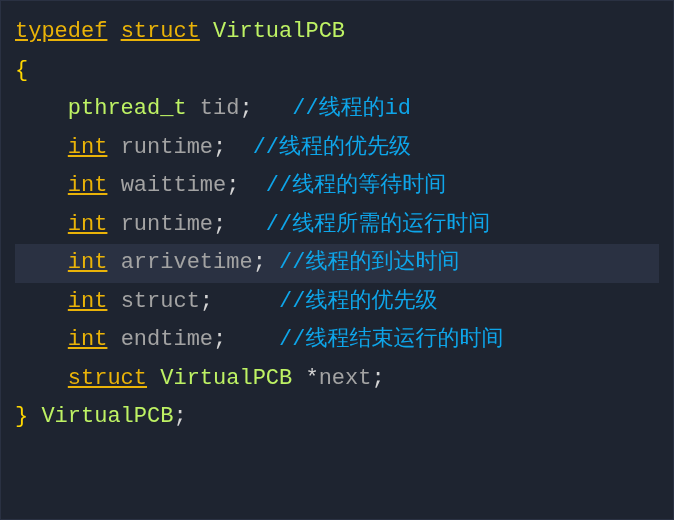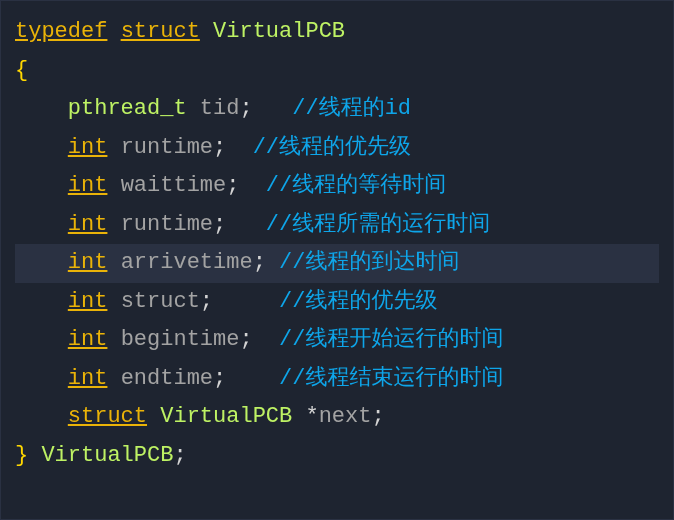--- a/index.html
+++ b/index.html
@@ -50,17 +50,16 @@
 
 <div>
   <div class="code-line"><span class="tok-keyword">typedef</span> <span class="tok-keyword">struct</span> <span class="tok-type">VirtualPCB</span></div>
   <div class="code-line"><span class="tok-brace">{</span></div>
   <div class="code-line"><span>    </span><span class="tok-type">pthread_t</span> <span class="tok-identifier">tid</span><span class="tok-punct">;</span><span>   </span><span class="tok-comment">//线程的id</span></div>
   <div class="code-line"><span>    </span><span class="tok-keyword">int</span> <span class="tok-identifier">runtime</span><span class="tok-punct">;</span><span>  </span><span class="tok-comment">//线程的优先级</span></div>
   <div class="code-line"><span>    </span><span class="tok-keyword">int</span> <span class="tok-identifier">waittime</span><span class="tok-punct">;</span><span>  </span><span class="tok-comment">//线程的等待时间</span></div>
   <div class="code-line"><span>    </span><span class="tok-keyword">int</span> <span class="tok-identifier">runtime</span><span class="tok-punct">;</span><span>   </span><span class="tok-comment">//线程所需的运行时间</span></div>
   <div class="code-line highlighted"><span>    </span><span class="tok-keyword">int</span> <span class="tok-identifier">arrivetime</span><span class="tok-punct">;</span><span> </span><span class="tok-comment">//线程的到达时间</span></div>
   <div class="code-line"><span>    </span><span class="tok-keyword">int</span> <span class="tok-identifier">struct</span><span class="tok-punct">;</span><span>     </span><span class="tok-comment">//线程的优先级</span></div>
-  <div class="code-line"><span>    </span><span class="tok-keyword">int</span> <span class="tok-identifier">begintime</span><span class="tok-punct">;</span><span>  </span><span class="tok-comment">//线程开始运行的时间</span></div>
   <div class="code-line"><span>    </span><span class="tok-keyword">int</span> <span class="tok-identifier">endtime</span><span class="tok-punct">;</span><span>    </span><span class="tok-comment">//线程结束运行的时间</span></div>
   <div class="code-line"><span>    </span><span class="tok-keyword">struct</span> <span class="tok-type">VirtualPCB</span> <span class="tok-punct">*</span><span class="tok-identifier">next</span><span class="tok-punct">;</span></div>
   <div class="code-line"><span class="tok-brace">}</span> <span class="tok-type">VirtualPCB</span><span class="tok-punct">;</span></div>
 </div>
 
 </body></html>

